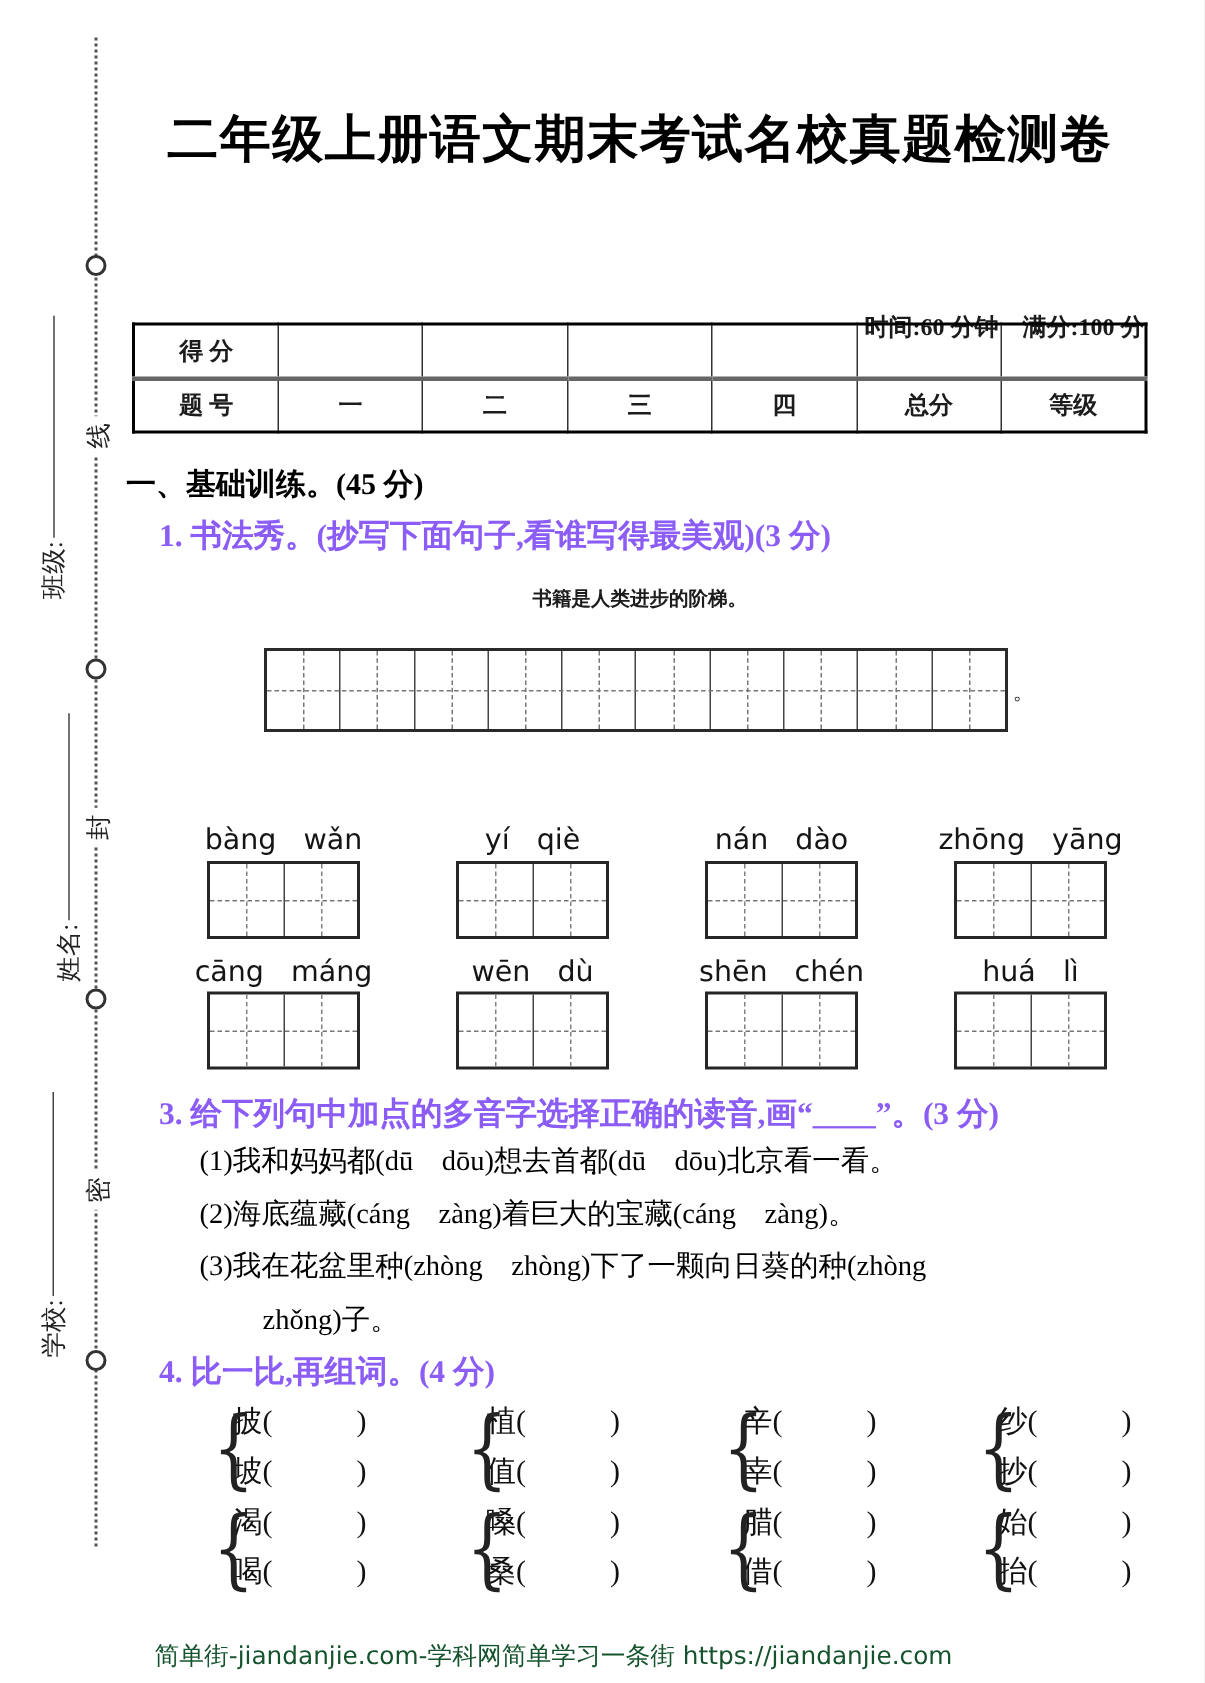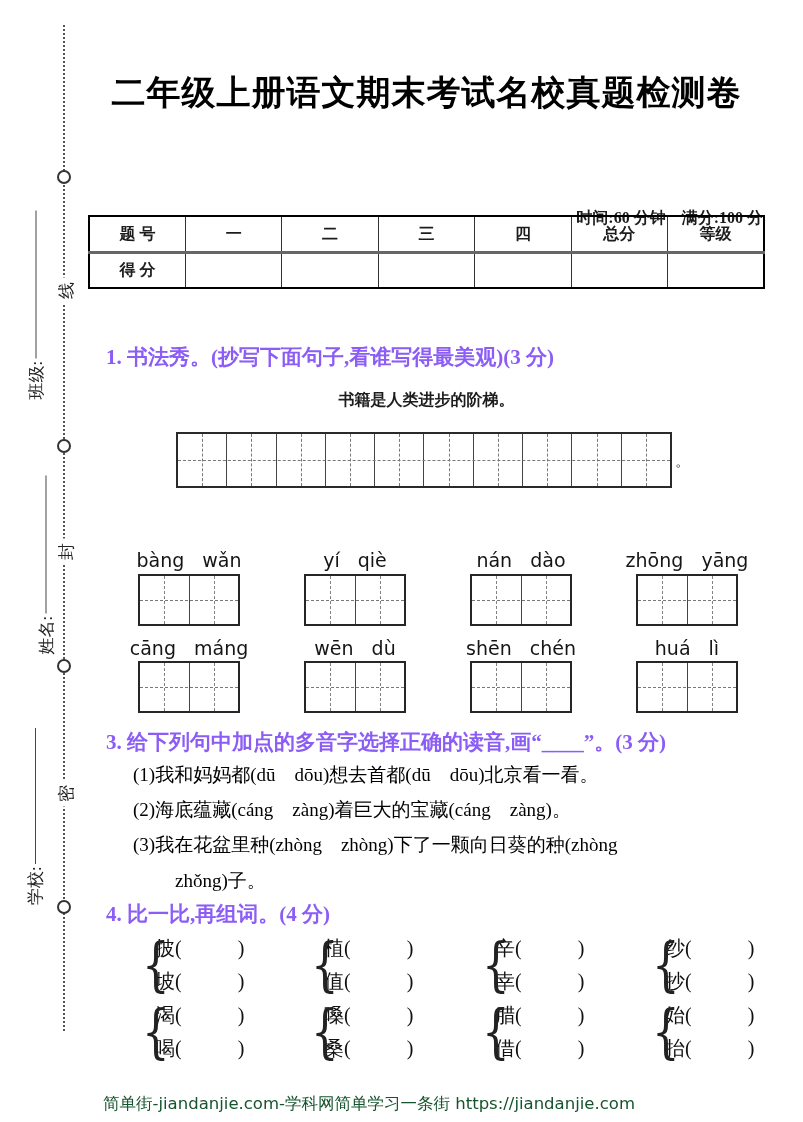--- a/index.html
+++ b/index.html
@@ -26,21 +26,21 @@
   .score{position:absolute;left:88px;top:215px;width:677px;border-collapse:collapse;
          table-layout:fixed;}
   .score td{border:1.5px solid #333;font-size:16px;text-align:center;padding:0;
             height:33px;font-weight:bold;}
   .score tr:first-child td{height:34px;border-bottom:3px solid #666;}
   .score{border:2px solid #000;}
   
   .h1{position:absolute;left:84px;top:309px;font-size:20px;font-weight:bold;color:#000;}
   .qlabel{position:absolute;font-size:21px;font-weight:bold;color:#8b5cf6;}
   .sentence{position:absolute;left:88px;top:390px;width:677px;text-align:center;
-            font-size:16px;font-weight:600;}
+            font-size:13px;font-weight:600;}
   
   .wgrid{position:absolute;left:176px;top:432px;width:496px;height:56px;
          border:2px solid #2a2a2a;display:flex;box-sizing:border-box;}
   .wcell{flex:1;position:relative;border-right:1.4px solid #444;}
   .wcell:last-child{border-right:none;}
   .wcell::before{content:"";position:absolute;left:50%;top:0;bottom:0;
                  border-left:1px dashed #777;}
   .hmid{position:absolute;left:0;right:0;top:50%;border-top:1px dashed #777;z-index:1;}
   .gridperiod{position:absolute;left:675px;top:452px;font-size:15px;}
   
@@ -98,40 +98,41 @@
     <span>学校:</span>
     <span class="blank" style="width:136px"></span>
   </div>
 
   <div class="title">二年级上册语文期末考试名校真题检测卷</div>
   <div class="meta">时间:60 分钟　满分:100 分</div>
 
   <table class="score">
     <tbody id="score-body">
         <tr>
+          <td>得 分</td>
+          <td></td>
+          <td></td>
+          <td></td>
+          <td></td>
+          <td></td>
+          <td></td>
+        </tr>
+        <tr>
           <td>题 号</td>
           <td>一</td>
           <td>二</td>
           <td>三</td>
           <td>四</td>
           <td>总分</td>
           <td>等级</td>
         </tr>
-        <tr>
-          <td>得 分</td>
-          <td></td>
-          <td></td>
-          <td></td>
-          <td></td>
-          <td></td>
-          <td></td>
-        </tr>
       </tbody>
   </table>
 
+  <div class="h1">一、基础训练。(45 分)</div>
 
   <div class="qlabel" style="left:106px;top:343px;">1. 书法秀。(抄写下面句子,看谁写得最美观)(3 分)</div>
   <div class="sentence">书籍是人类进步的阶梯。</div>
   <div class="wgrid" id="writing-grid">
       <div class="hmid"></div>
       <div class="wcell"></div>
       <div class="wcell"></div>
       <div class="wcell"></div>
       <div class="wcell"></div>
       <div class="wcell"></div>

